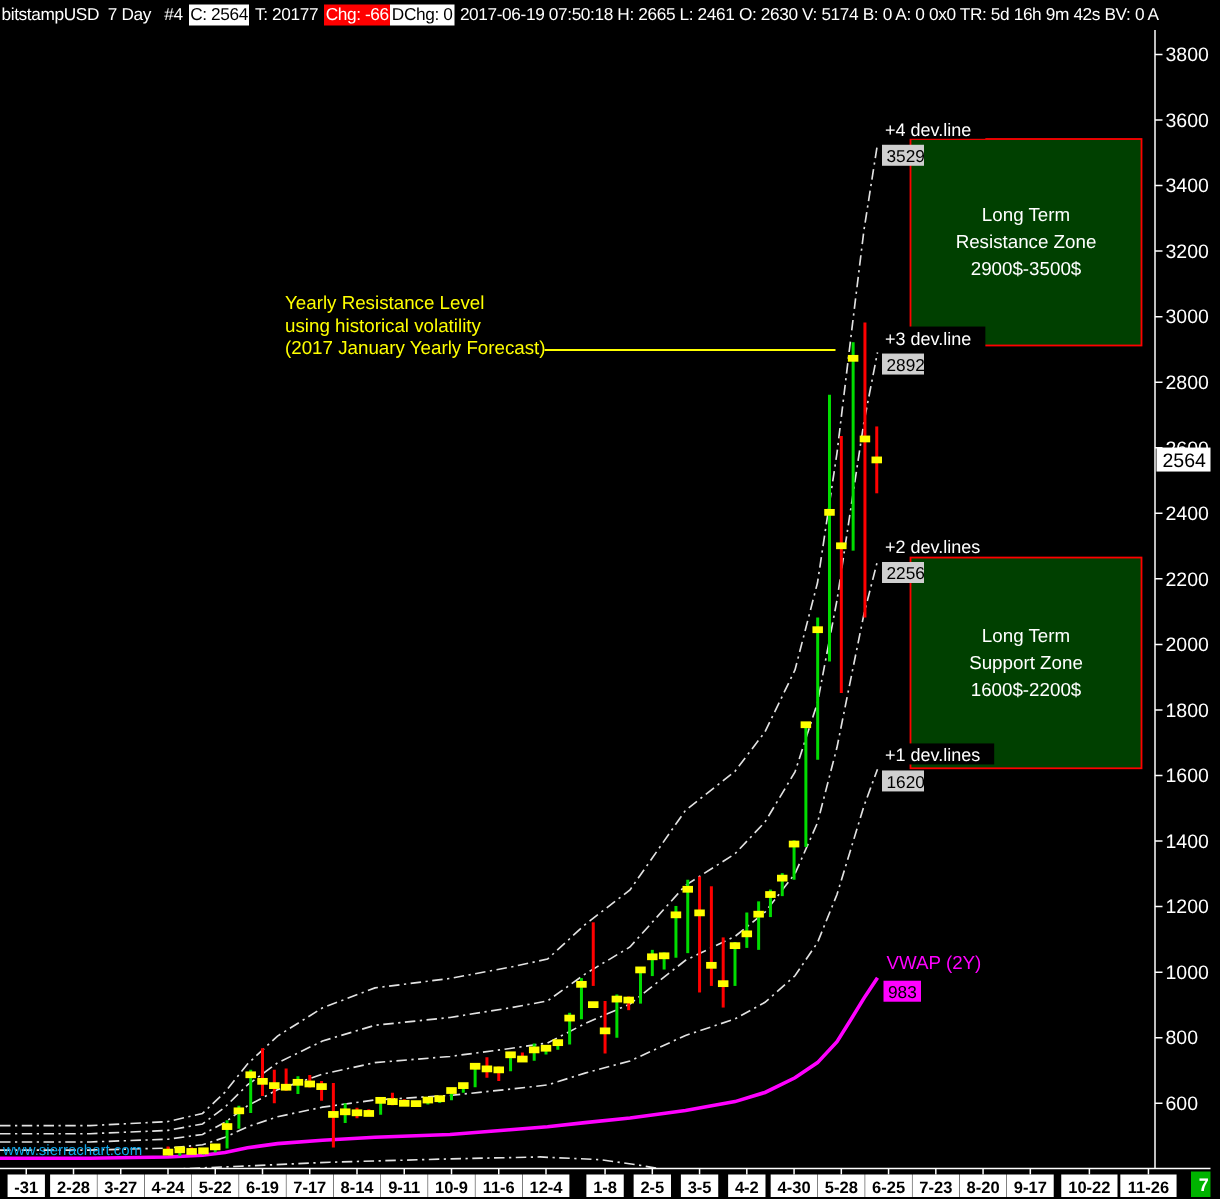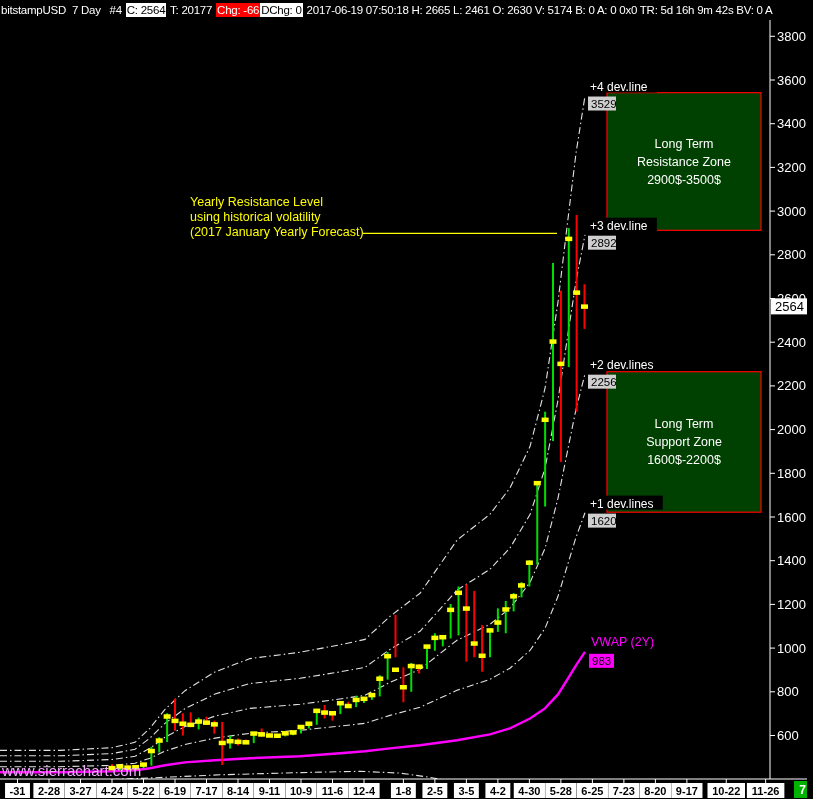--- a/index.html
+++ b/index.html
@@ -3,21 +3,21 @@
 <meta charset="utf-8">
 <style>
   html,body{margin:0;padding:0;background:#000;}
   #root{position:relative;width:807px;height:799px;background:#000;overflow:hidden;
         font-family:"Liberation Sans","DejaVu Sans",sans-serif;}
   #chart-svg{position:absolute;top:0;left:0;}
   #header{position:absolute;top:0;left:0;width:813px;height:20px;z-index:5;
           display:flex;align-items:center;font-size:11.5px;letter-spacing:-0.25px;
           white-space:pre;overflow:hidden;color:#fff;background:#000;}
   #header span{display:inline-block;padding:1px 1px;}
-  #footer{position:absolute;left:2px;top:762px;z-index:4;font-size:15px;color:#f0abfc;cursor:pointer;}
+  #footer{position:absolute;left:2px;top:762px;z-index:4;font-size:10px;color:#0ea5e9;cursor:pointer;}
   #tab7{position:absolute;left:794px;top:781px;width:17px;height:17px;z-index:6;
         background:#00B300;color:#fff;font-size:12px;font-weight:bold;
         display:flex;align-items:center;justify-content:center;}
   text{font-family:"Liberation Sans","DejaVu Sans",sans-serif;}
 </style>
 </head>
 <body>
 
 <div id="root">
   <div id="header"><span style="color: rgb(255, 255, 255); background: transparent;">bitstampUSD  7 Day   #4 </span><span style="color: rgb(0, 0, 0); background: rgb(255, 255, 255);">C: 2564</span><span style="color: rgb(255, 255, 255); background: transparent;"> T: 20177 </span><span style="color: rgb(255, 255, 255); background: rgb(255, 0, 0);">Chg: -66</span><span style="color: rgb(0, 0, 0); background: rgb(255, 255, 255);">DChg: 0</span><span style="color: rgb(255, 255, 255); background: transparent;"> 2017-06-19 07:50:18 H: 2665 L: 2461 O: 2630 V: 5174 B: 0 A: 0 0x0 TR: 5d 16h 9m 42s BV: 0 A</span></div>

